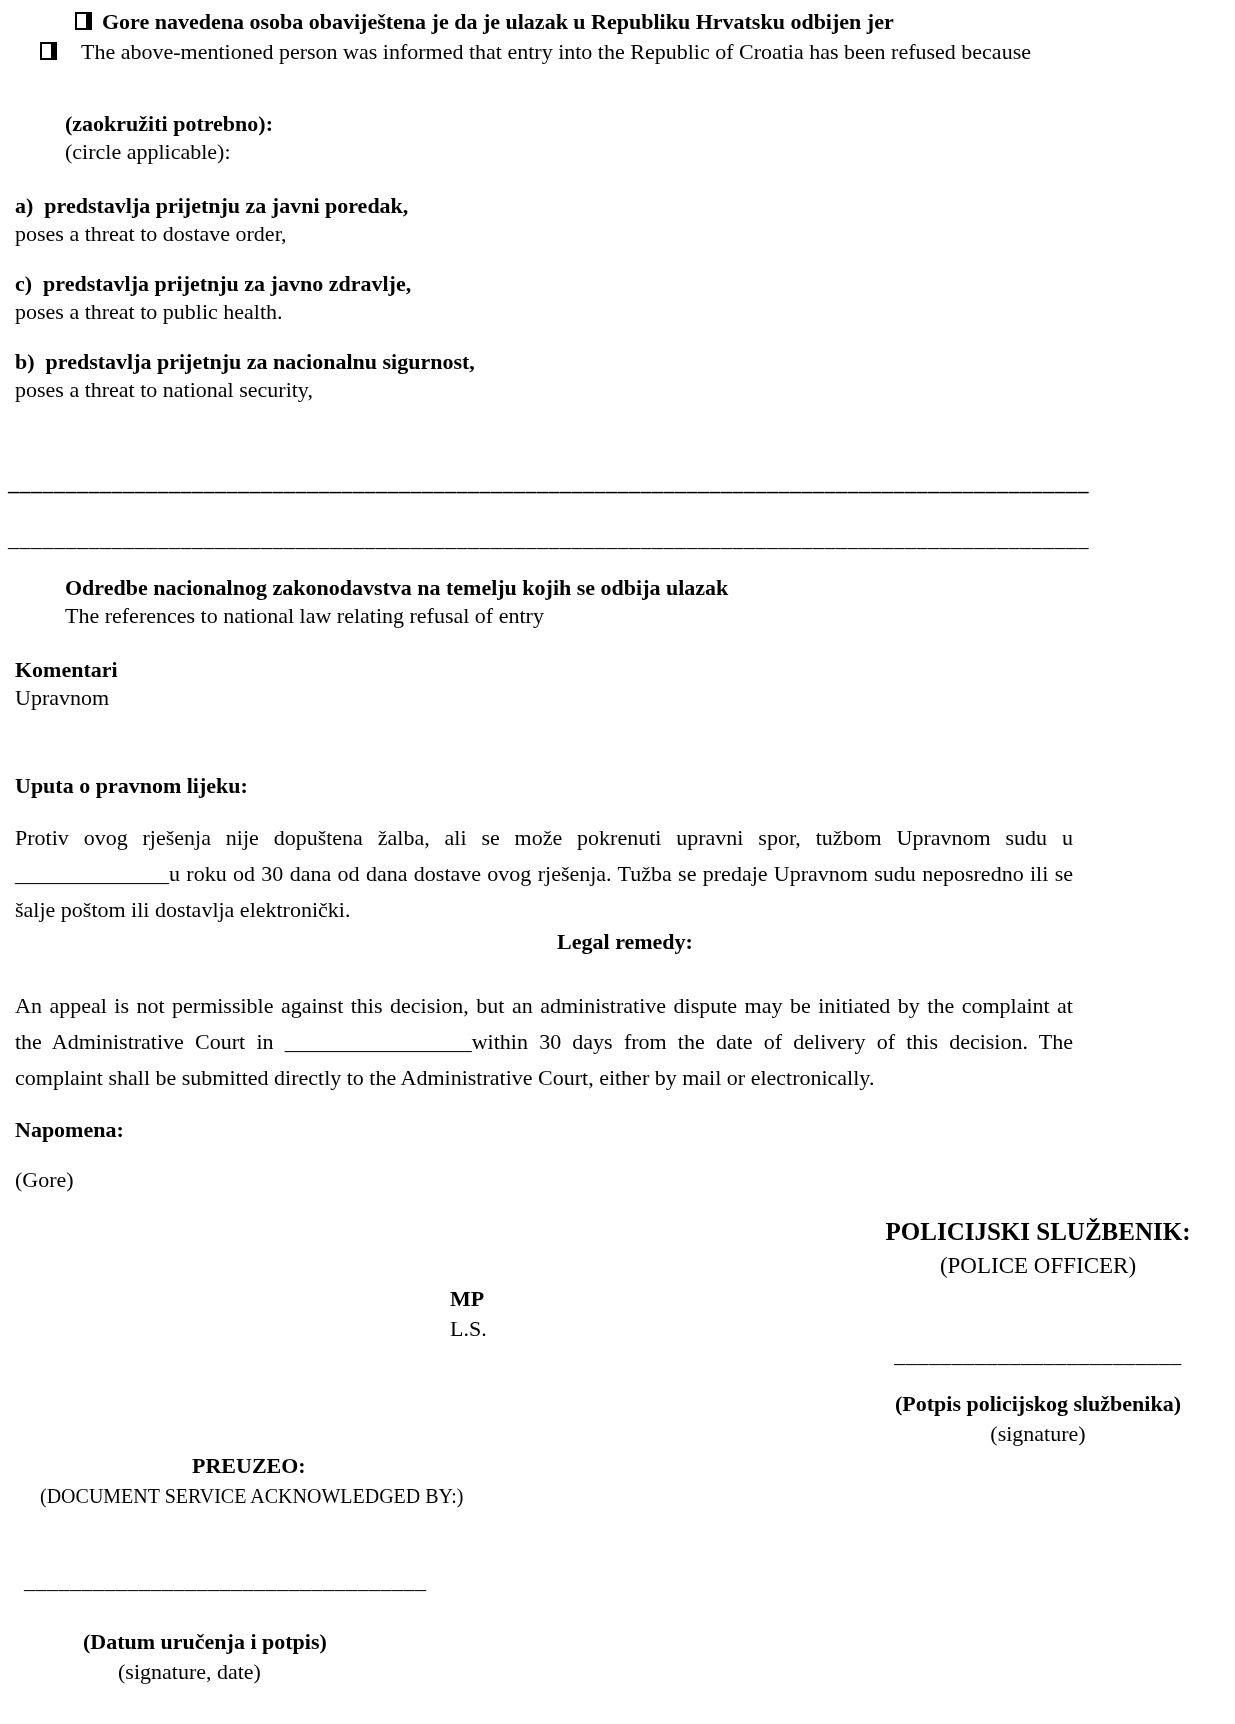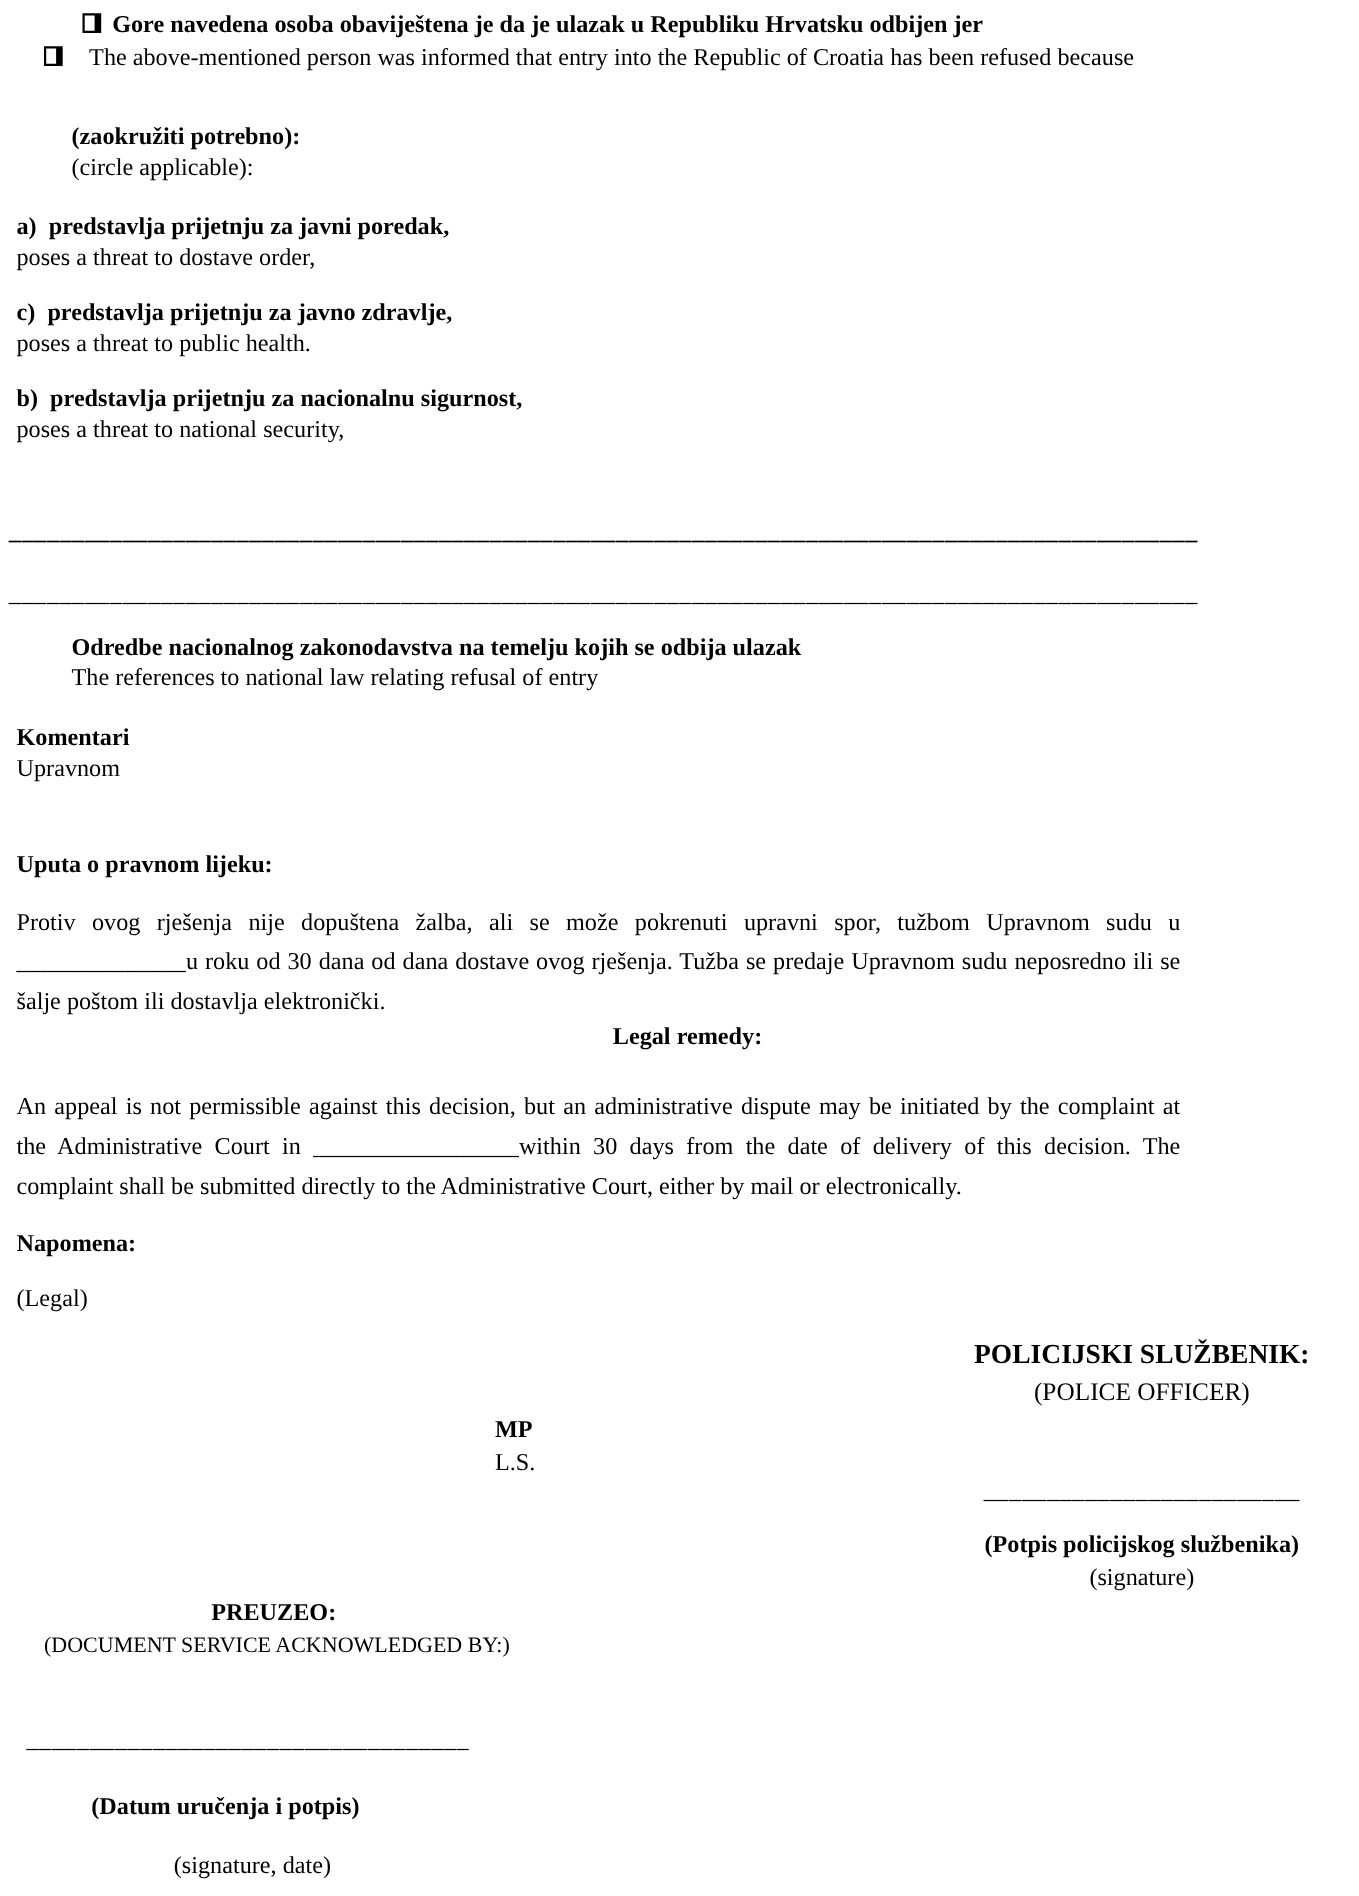--- a/index.html
+++ b/index.html
@@ -60,21 +60,21 @@
   .police-hr { top:22px; font-size:25px; line-height:32px; }
   .police-en { top:58px; font-size:23px; }
   .seal-block { left:450px; top:90px; line-height:30px; }
   .police-line { top:146px; line-height:30px; letter-spacing:0.5px; }
   .potpis-hr { top:196px; }
   .potpis-en { top:226px; }
   .preuzeo-hr { left:192px; top:258px; }
   .preuzeo-en { left:40px; top:288px; font-size:20px; }
   .bottom-line { left:24px; top:372px; line-height:30px; letter-spacing:0.5px; }
   .datum-hr { left:83px; top:434px; }
-  .sigdate-en { left:118px; top:488px;margin-left:40px; }
+  .sigdate-en { left:118px; top:464px; }
 </style>
 </head>
 <body>
 
 <div class="page">
 
   <div class="cbrow cbrow1">
     <span class="checkbox"></span>
     <span class="cbtext b">Gore navedena osoba obaviještena je da je ulazak u Republiku Hrvatsku odbijen jer</span>
   </div>
@@ -122,21 +122,21 @@
   </div>
 
   <div class="legal-heading b">Legal remedy:</div>
   <div class="jpara para-en">
     <div class="jline">An appeal is not permissible against this decision, but an administrative dispute may be initiated by the complaint at</div>
     <div class="jline">the Administrative Court in _________________within 30 days from the date of delivery of this decision. The</div>
     <div class="jline jline-last">complaint shall be submitted directly to the Administrative Court, either by mail or electronically.</div>
   </div>
 
   <div class="napomena b">Napomena:</div>
-  <div class="note-en">(Legal)</div>
+  <div class="note-en">(Gore)</div>
 
   <div class="sig-area">
 
     <div class="abs police-col police-hr b">POLICIJSKI SLUŽBENIK:</div>
     <div class="abs police-col police-en">(POLICE OFFICER)</div>
 
     <div class="abs seal-block">
       <div class="b">MP</div>
       <div>L.S.</div>
     </div>

